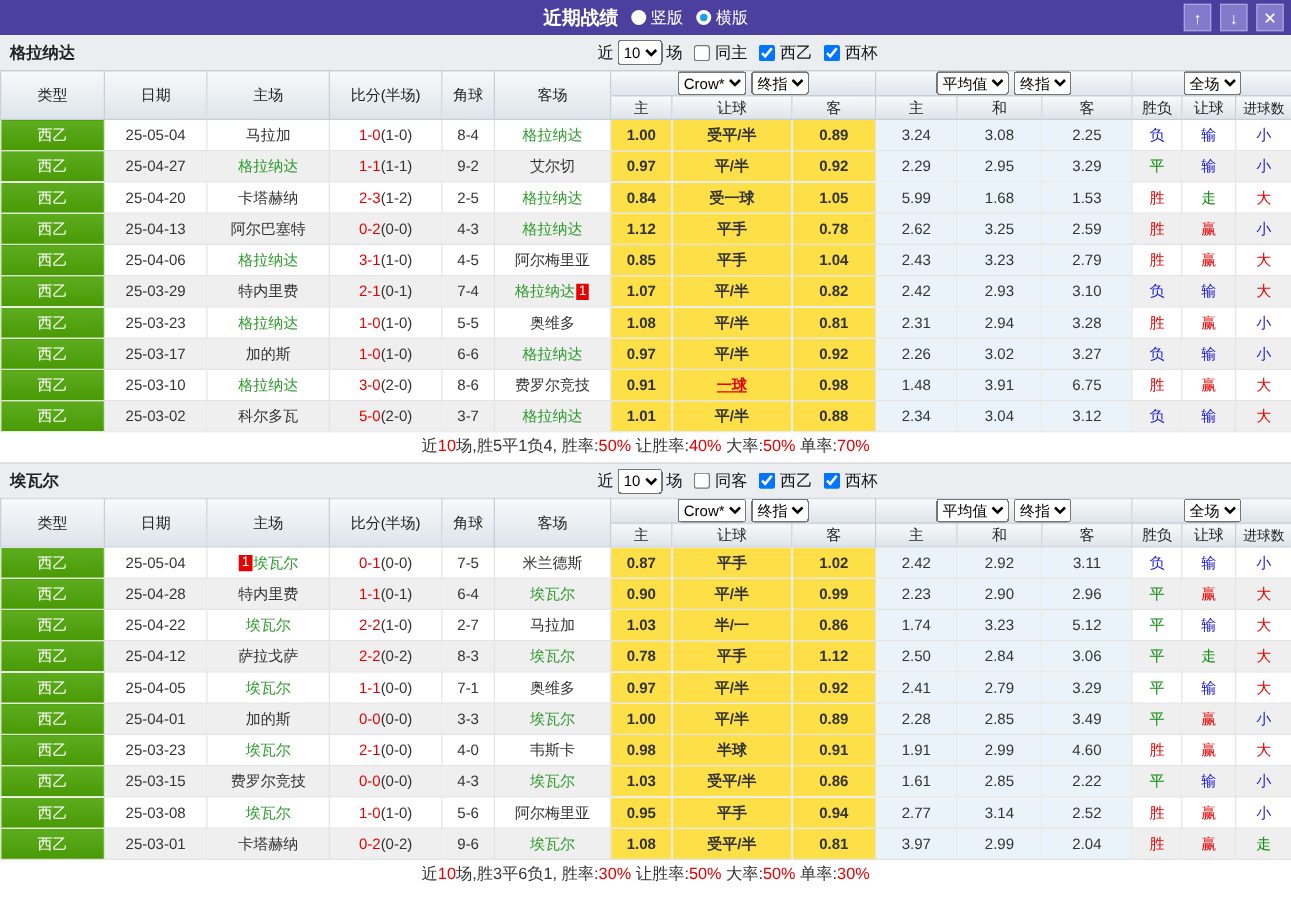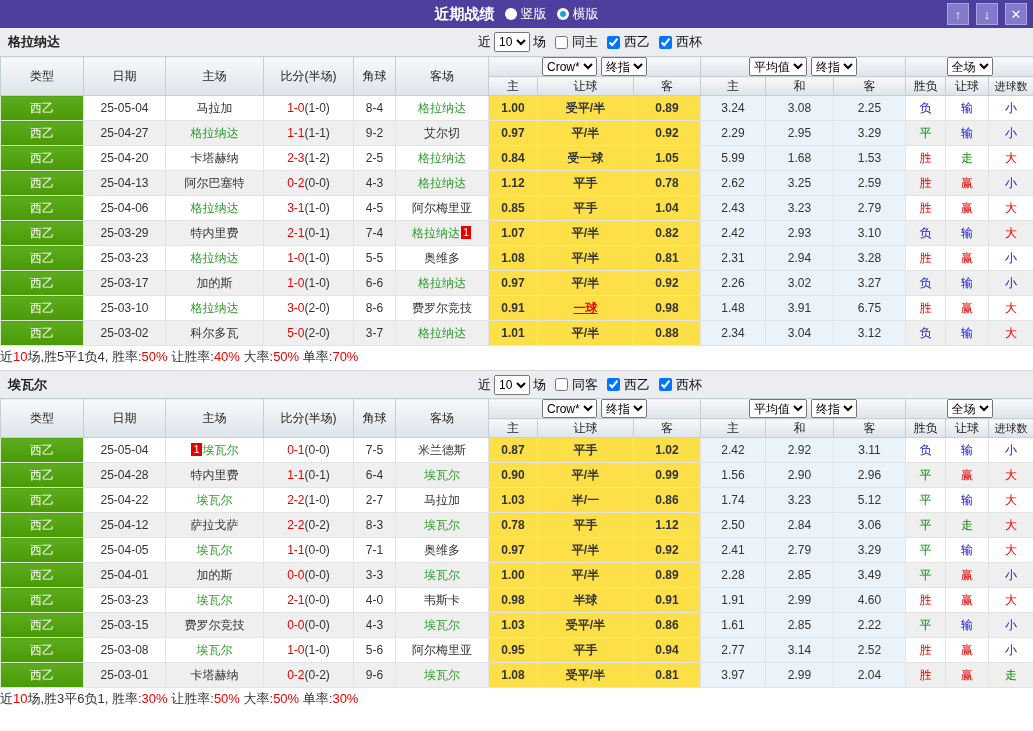--- a/index.html
+++ b/index.html
@@ -36,21 +36,21 @@
   td.crow { background:#fde047;font-weight:bold; }
   td.avg  { background:#e9f3f9; }
   .hl { color:#2e9b2e; }
   .score { color:#e60000; }
   .half { color:#333; }
   .line-changed { color:#e60000; text-decoration:underline; }
   .badge { display:inline-block; background:#e60000; color:#fff; font-size:11px; line-height:13px; padding:0 2px; margin:0 1px; vertical-align:1px; }
   .c-red { color:#e60000; } .c-green { color:#0b8a0b; } .c-blue { color:#1414d8; }
 
   
-  .summary { height:22px; line-height:22px; text-align:left; font-size:13px; color:#333; background:#fff; }
+  .summary { height:22px; line-height:22px; text-align:center; font-size:13px; color:#333; background:#fff; }
   .summary .red { color:#e60000; }
 </style>
 </head>
 <body>
 
 <div class="titlebar">
   <div class="title-center">
     <span class="title-text">近期战绩</span>
     <span class="radio-opt">
       <span class="radio-dot"></span>
@@ -397,21 +397,21 @@
       <tr>
         <td class="league">西乙</td>
         <td class="plain">25-04-28</td>
         <td class="plain"><span class="">特内里费</span></td>
         <td class="plain"><span class="score">1-1</span><span class="half">(0-1)</span></td>
         <td class="plain">6-4</td>
         <td class="plain"><span class="hl">埃瓦尔</span></td>
         <td class="crow">0.90</td>
         <td class="crow"><span class="">平/半</span></td>
         <td class="crow">0.99</td>
-        <td class="avg">1.56</td>
+        <td class="avg">2.23</td>
         <td class="avg">2.90</td>
         <td class="avg">2.96</td>
         <td class="plain c-green">平</td>
         <td class="plain c-red">赢</td>
         <td class="plain c-red">大</td>
       </tr>
       <tr>
         <td class="league">西乙</td>
         <td class="plain">25-04-22</td>
         <td class="plain"><span class="hl">埃瓦尔</span></td>

